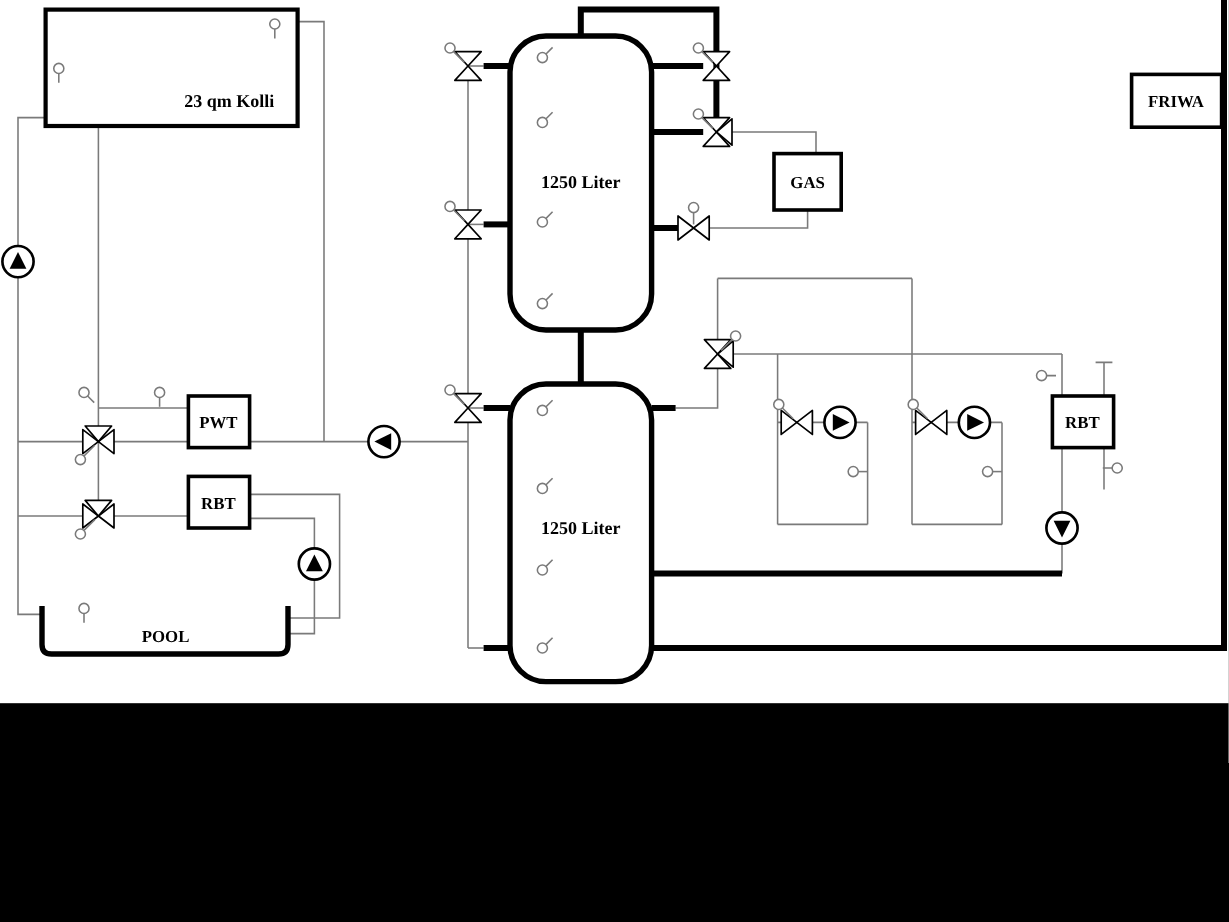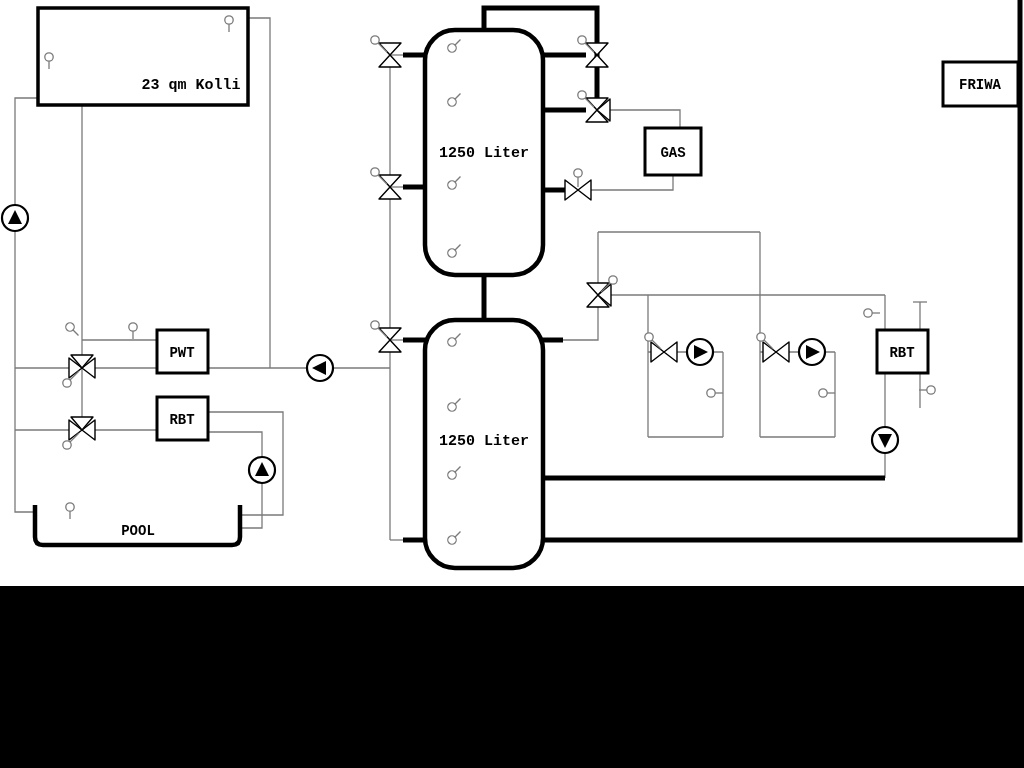--- a/index.html
+++ b/index.html
@@ -1,17 +1,17 @@
 <!DOCTYPE html>
 <html><head>
 <meta charset="utf-8">
 <style>
   html,body{margin:0;padding:0;background:#000;}
   .stage{position:relative;width:1024px;height:768px;background:#ffffff;overflow:hidden;
-         font-family:Liberation Mono, monospace;}
+         font-family:Liberation Serif, serif;}
   svg{display:block;}
   
   .t{stroke:#7a7a7a;stroke-width:1.3;fill:none;}
   
   .k{stroke:#000;stroke-width:5;fill:none;stroke-linejoin:miter;}
   
   .box{fill:#fff;stroke:#000;stroke-width:3;}
   .collector{fill:#fff;stroke:#000;stroke-width:3.5;}
   .tank{fill:#fff;stroke:#000;stroke-width:4.5;}
   .poolwall{fill:none;stroke:#000;stroke-width:4.5;}

